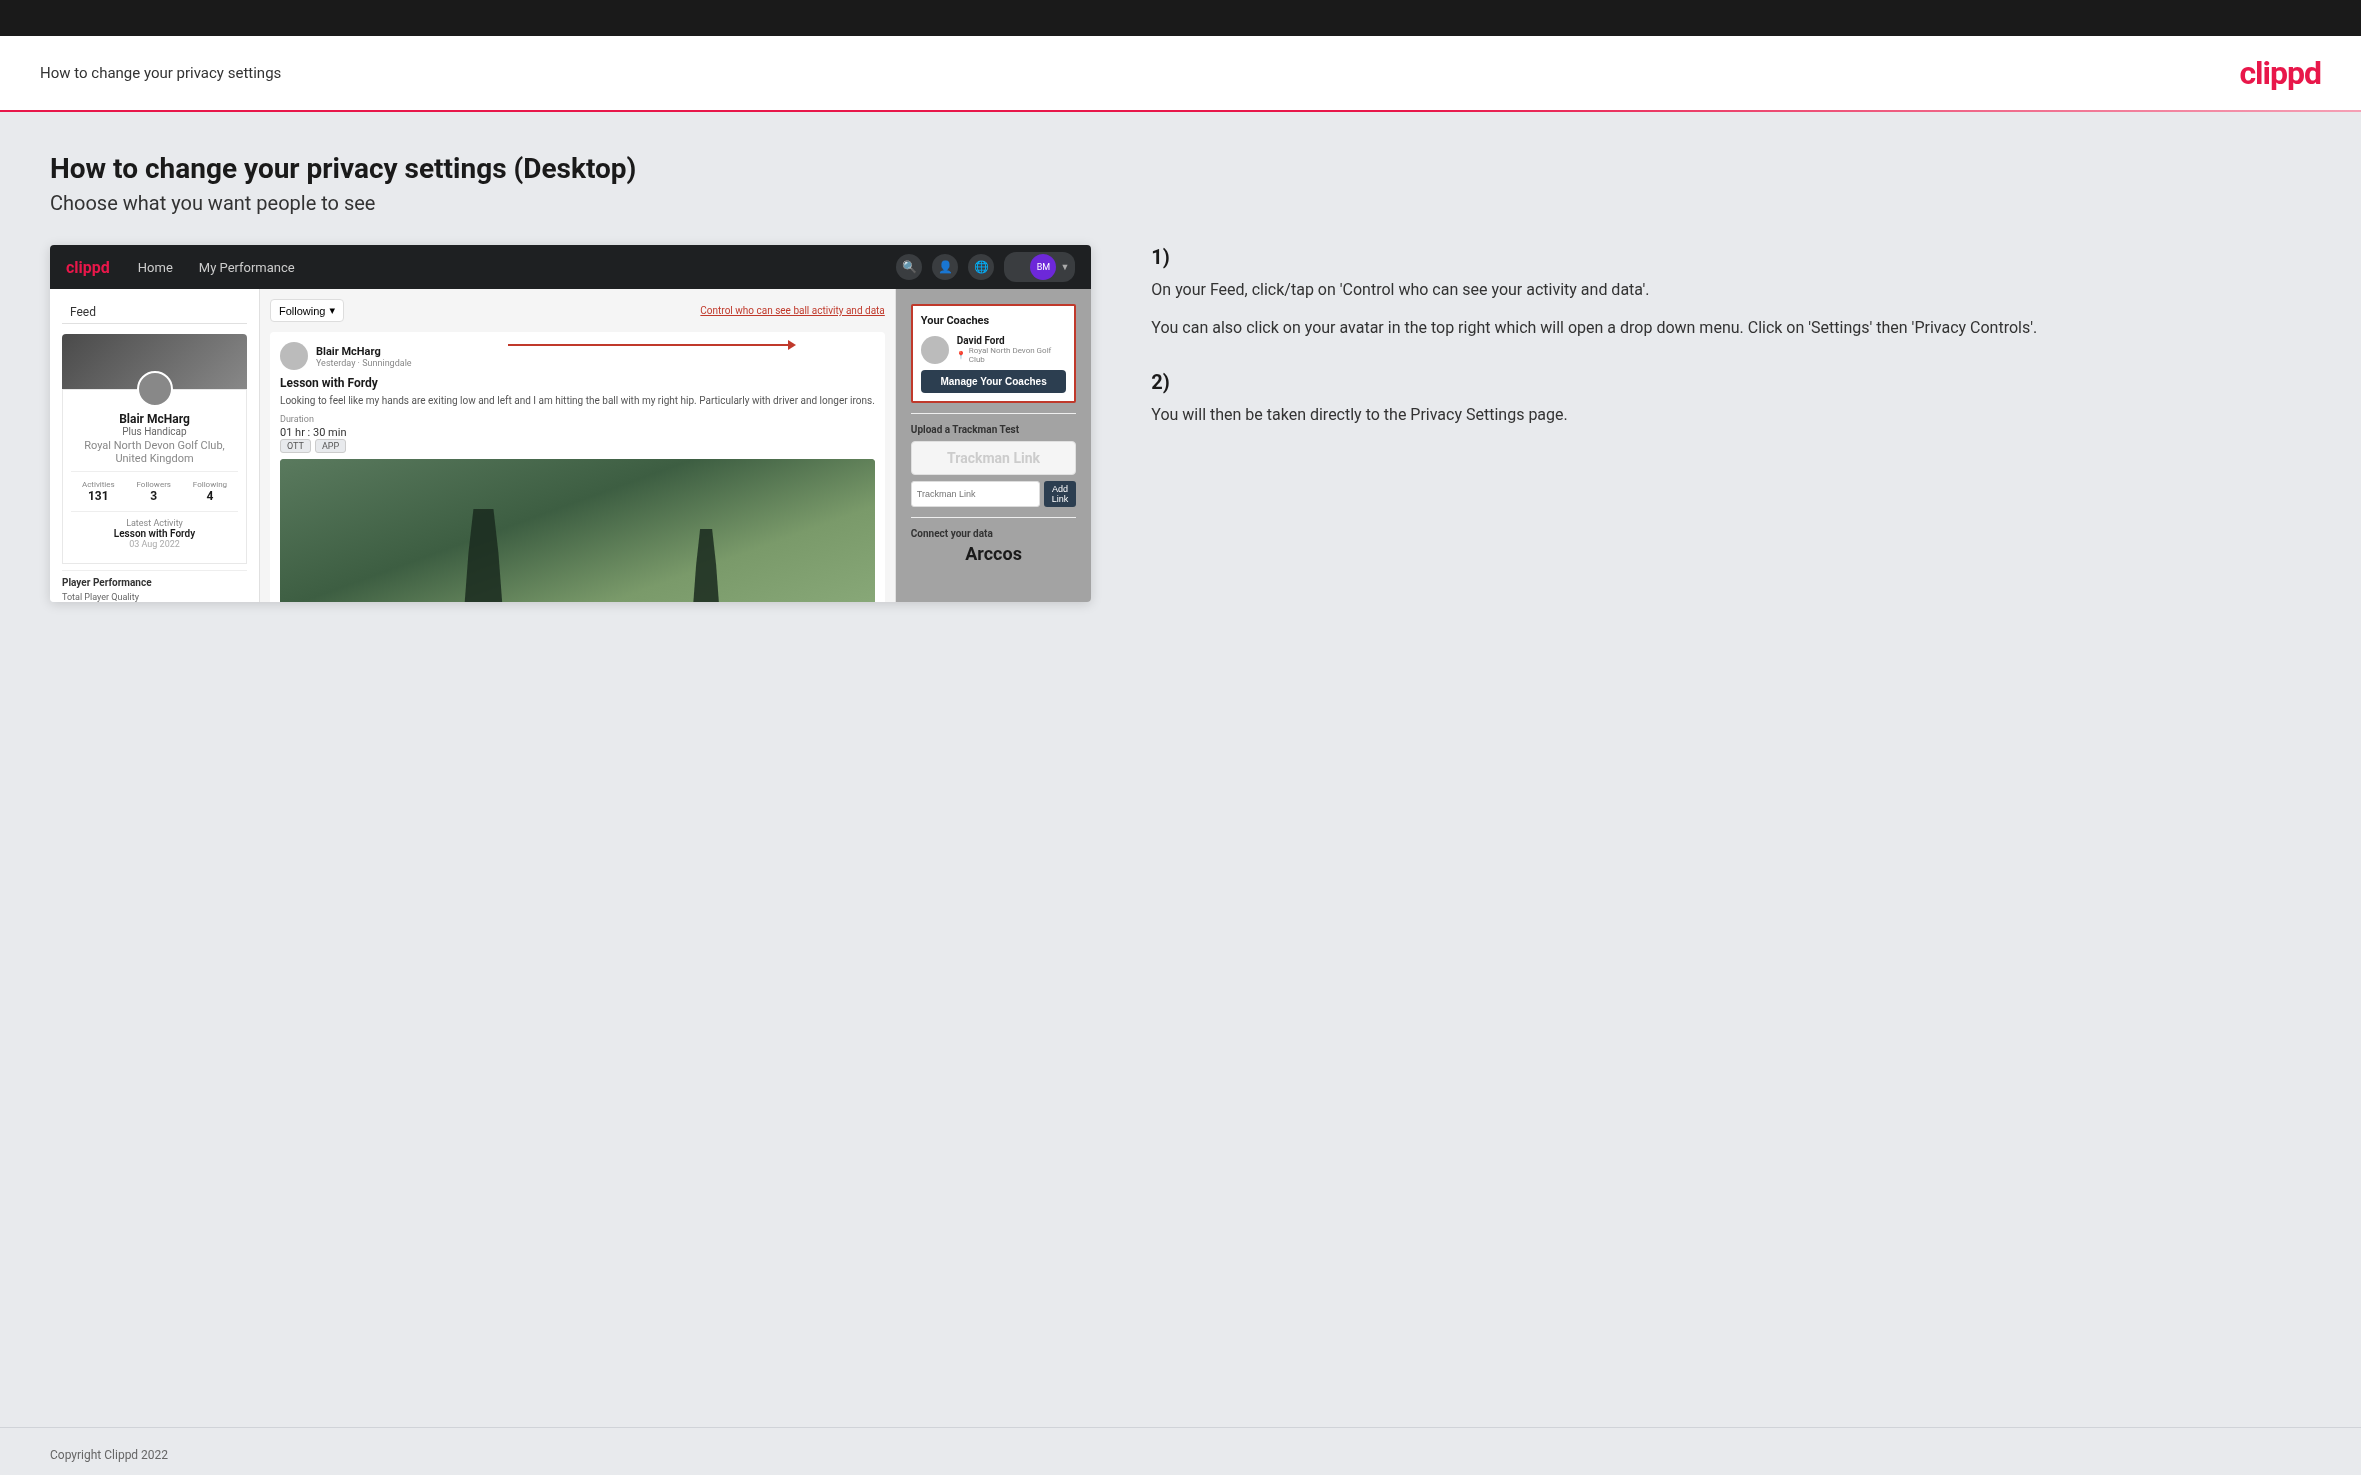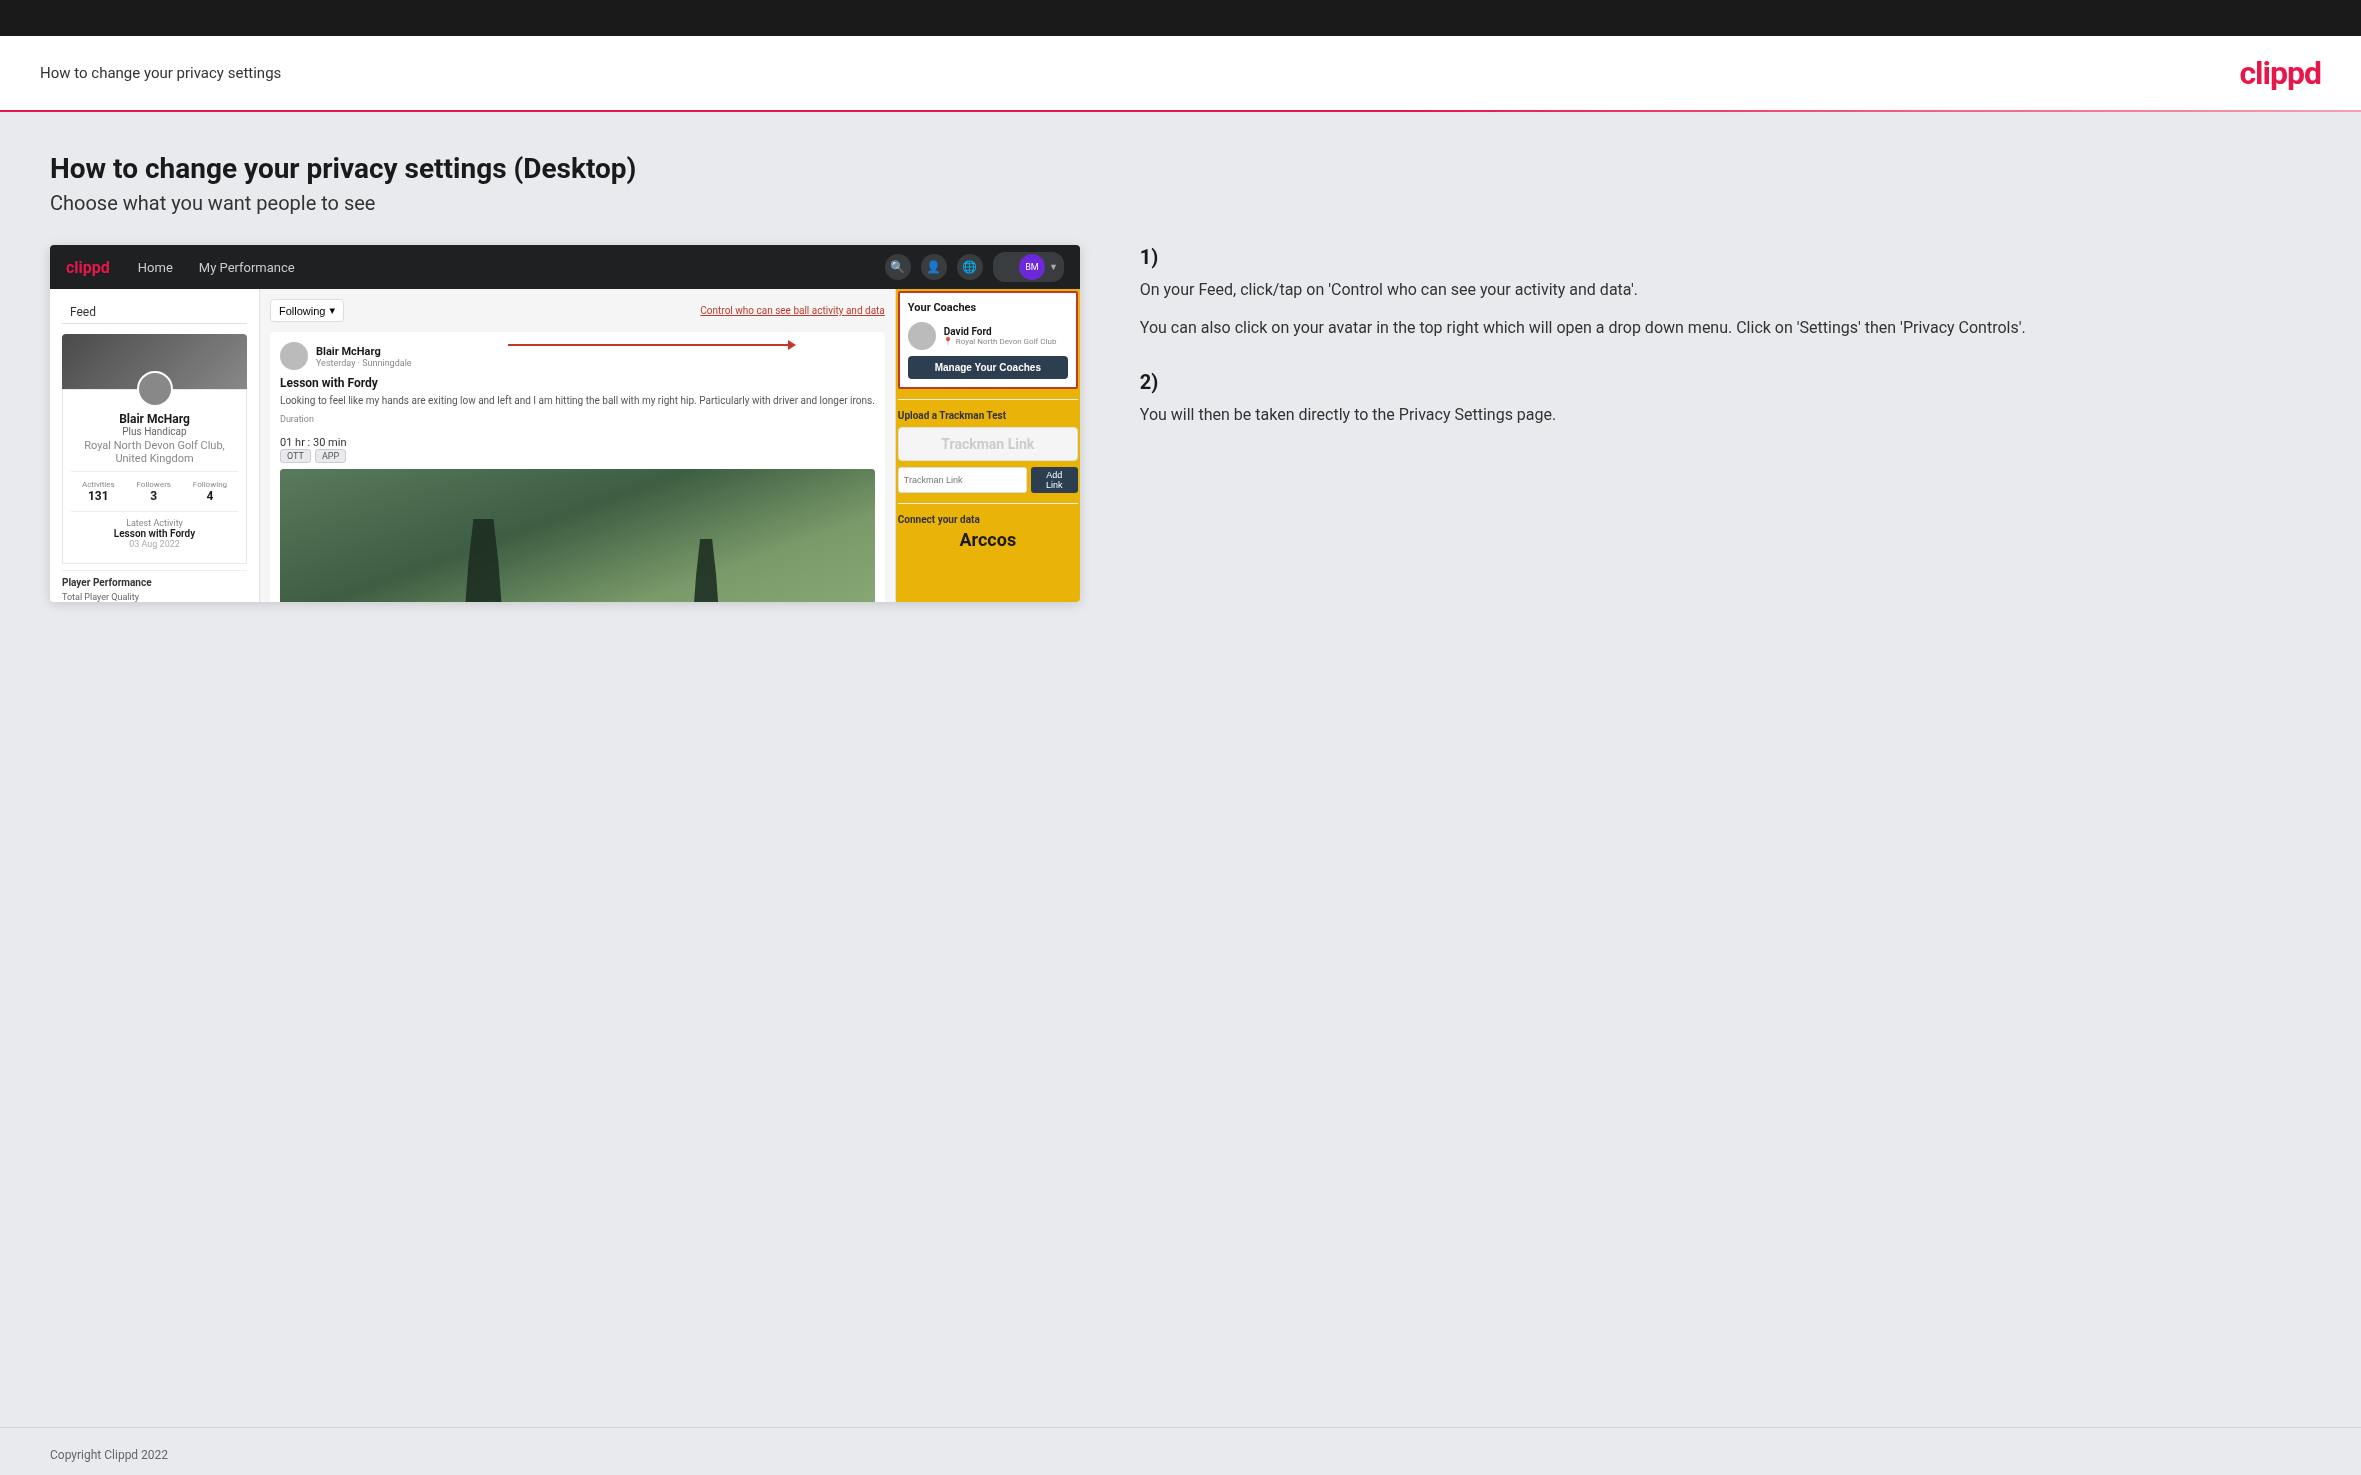--- a/index.html
+++ b/index.html
@@ -373,21 +373,21 @@
     }
     .app-post-body {
       font-size: 10px;
       color: #555;
       margin-bottom: 6px;
       line-height: 1.4;
     }
     .app-post-duration {
       font-size: 9px;
       color: #888;
-      margin-bottom: 12px;
+      margin-bottom: 2px;
     }
     .app-post-duration-val {
       font-size: 11px;
       color: #333;
     }
     .app-post-tags {
       display: flex;
       gap: 4px;
       margin-bottom: 6px;
     }
@@ -404,23 +404,23 @@
       height: 160px;
       background: linear-gradient(135deg, #6b7c6e, #4a6a52, #8a9a6e);
       border-radius: 4px;
       overflow: hidden;
       position: relative;
     }
 
     
     .app-right {
       flex: 0 0 185px;
-      background: #eab308;
+      background: #a3a3a3;
       border-left: 1px solid #e0e0e0;
-      padding: 2px;
+      padding: 15px;
       display: flex;
       flex-direction: column;
       gap: 10px;
     }
     .app-coaches-section {
       background: #fff;
     }
     .app-coaches-title {
       font-size: 11px;
       font-weight: 700;

